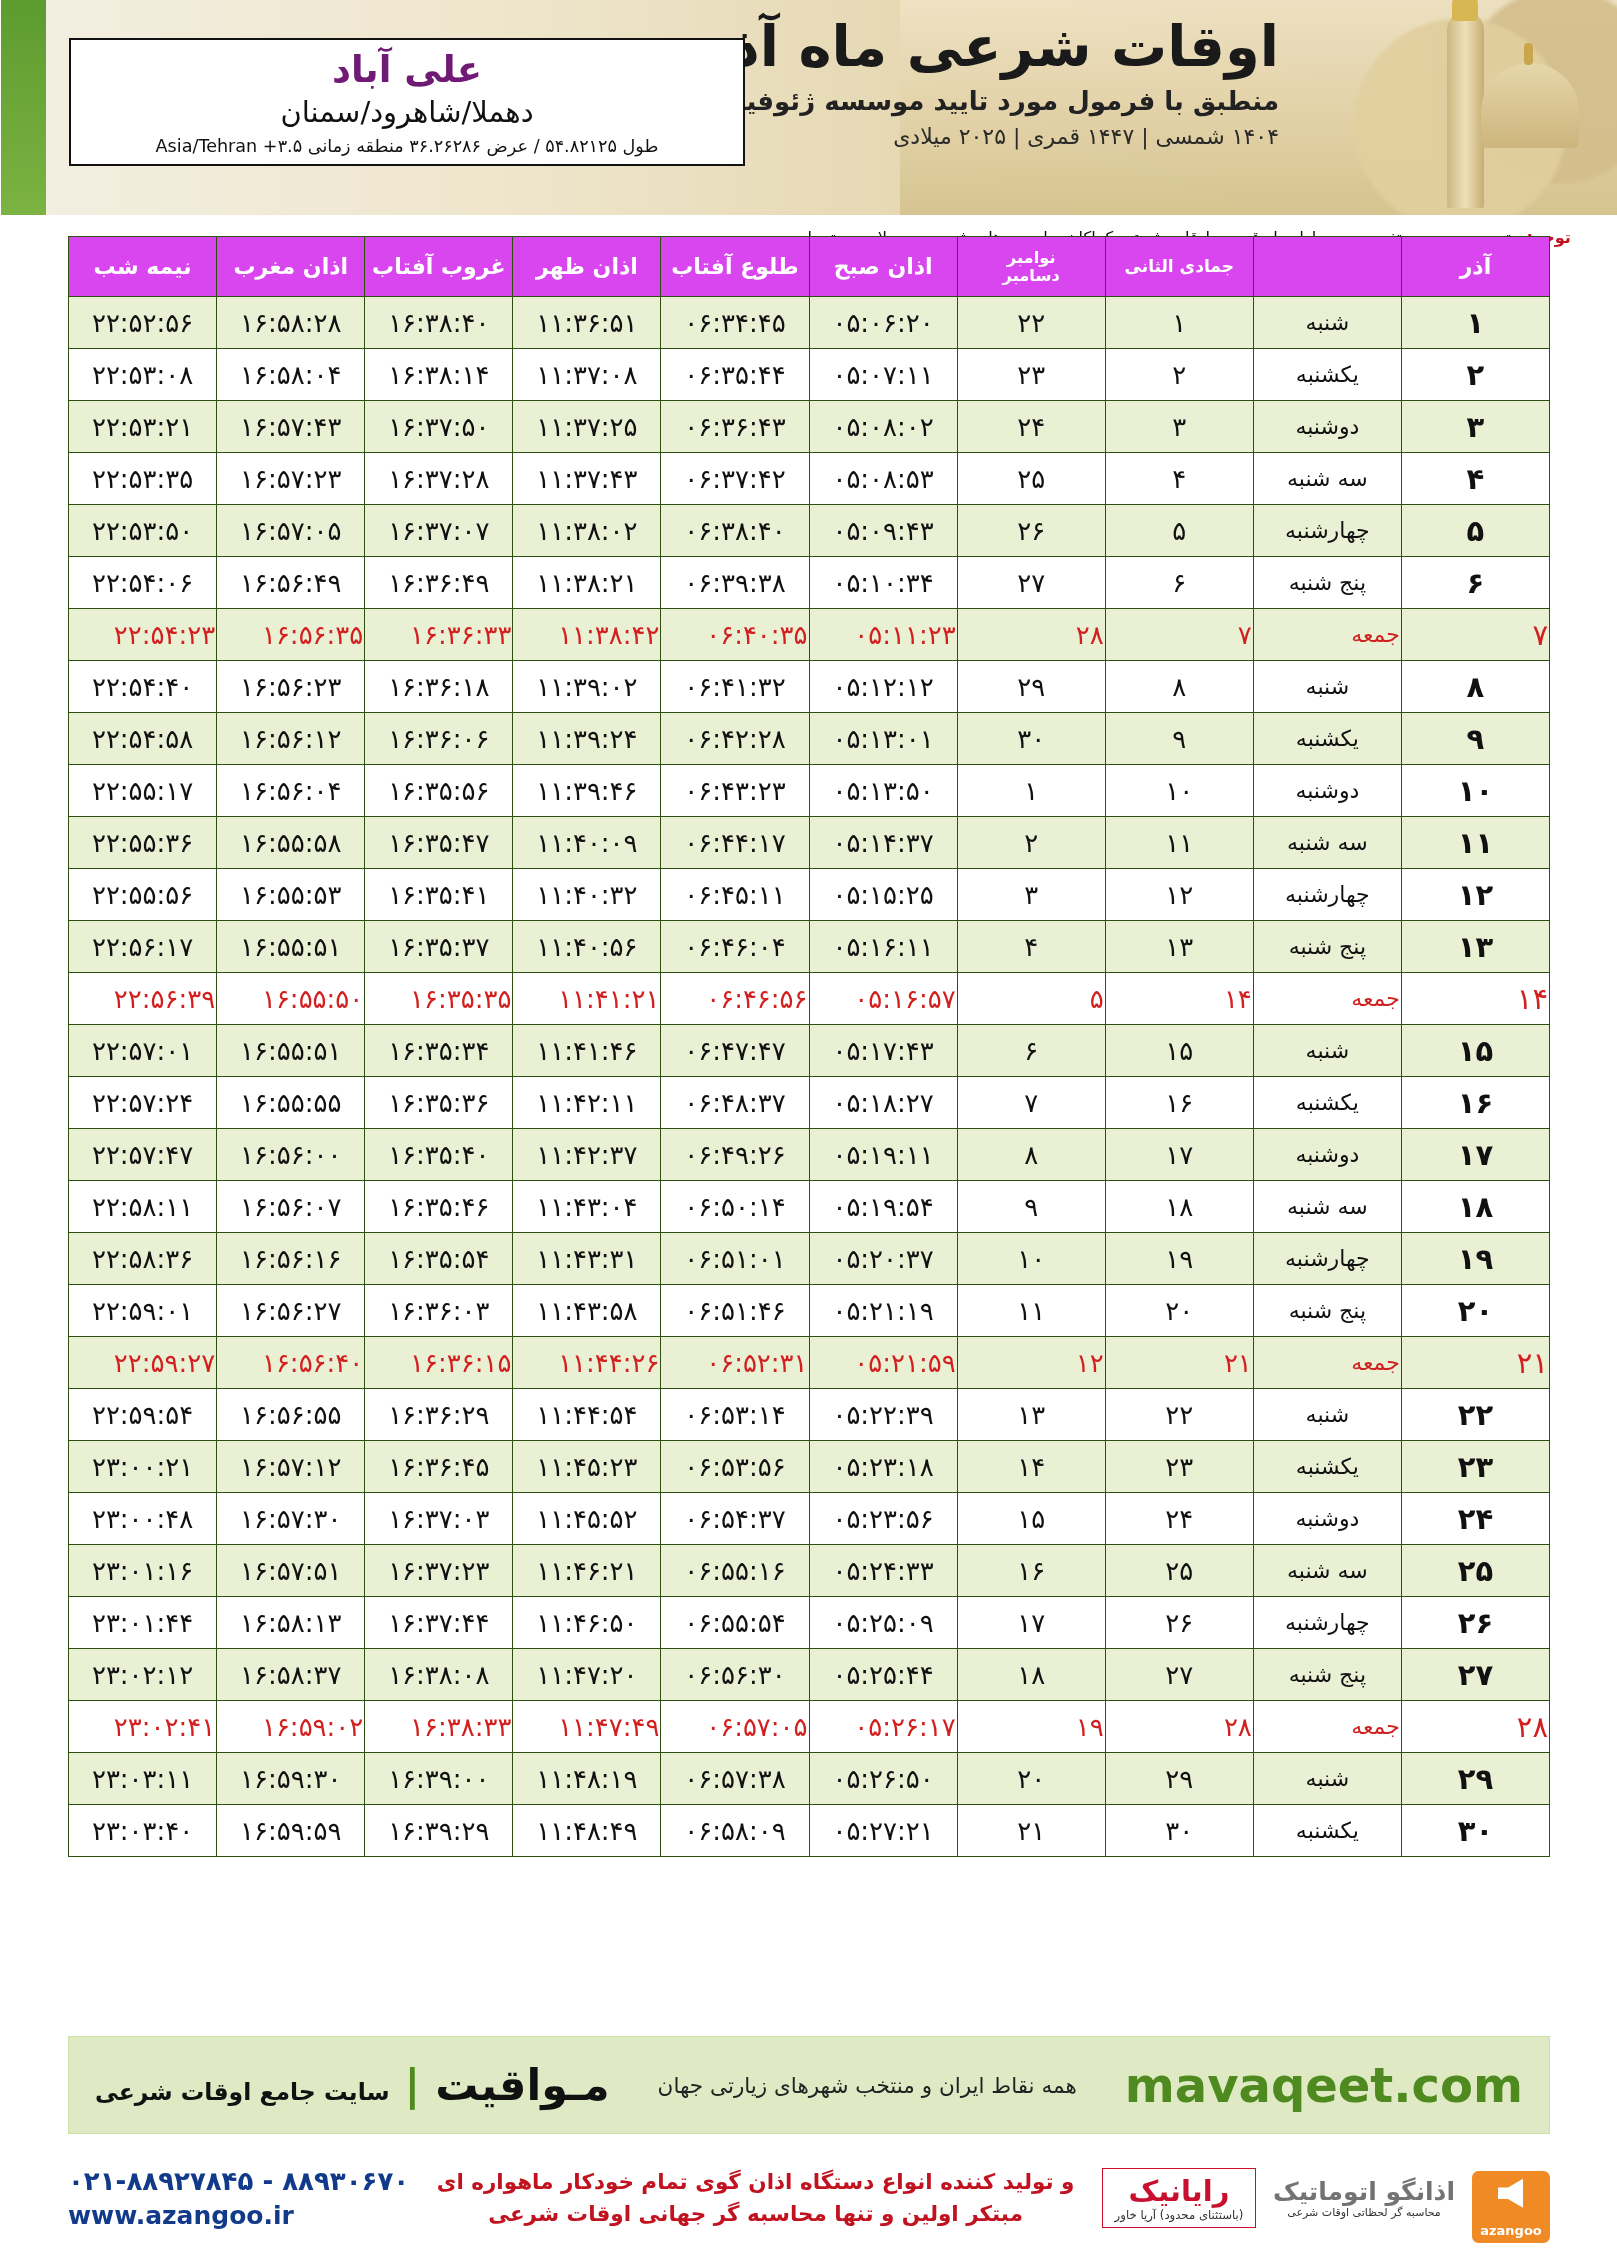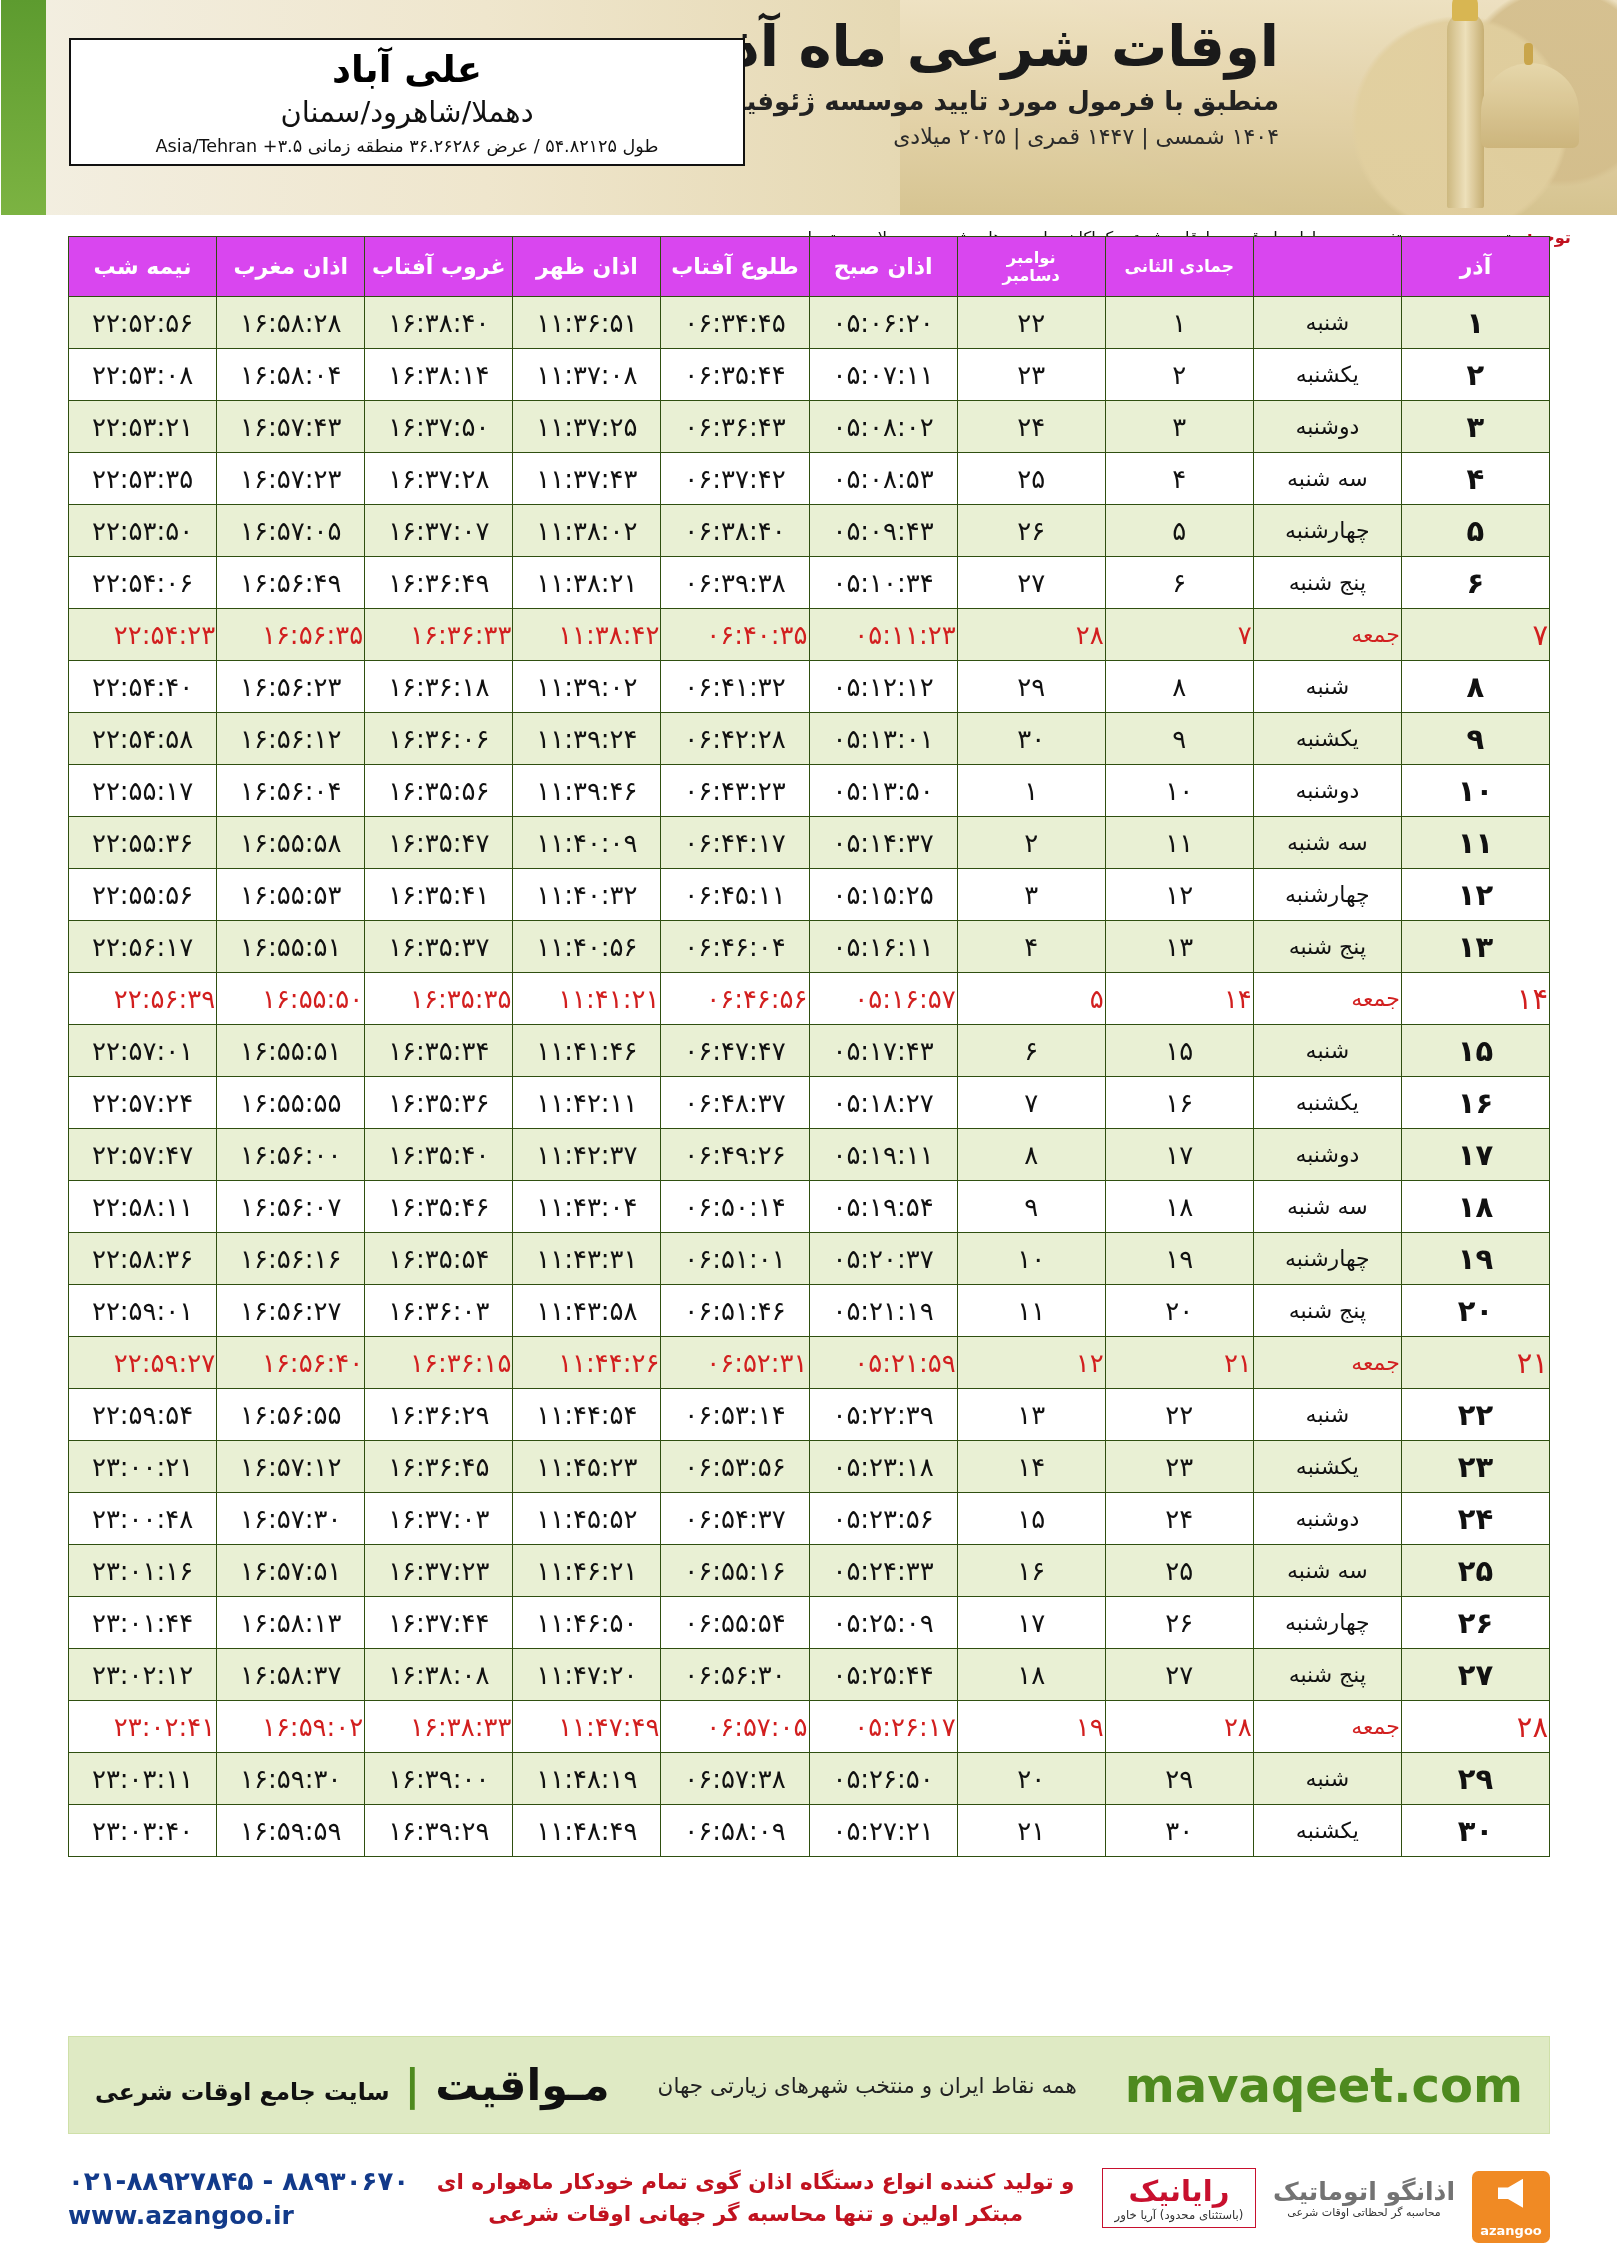--- a/index.html
+++ b/index.html
@@ -58,21 +58,21 @@
   }
   .title-dates{
     font-size:22px;margin-top:7.8px;color:#2a2a2a;direction:rtl;
   }
 
   
   .citybox{
     position:absolute;top:38px;left:69px;width:672px;height:124px;
     border:2px solid #111;background:#fff;text-align:center;
   }
-  .city-name{font-size:37px;font-weight:bold;margin-top:7.8px;color:#000000;}
+  .city-name{font-size:37px;font-weight:bold;margin-top:7.8px;color:#701a75;}
   .city-region{font-size:29px;margin-top:3.9px;color:#111;}
   .city-coord{font-size:17.6px;margin-top:7.8px;color:#111;direction:rtl;}
 
   
   .note{
     position:absolute;top:228px;left:0;width:1571px;
     font-size:16.3px;color:#111;direction:rtl;
   }
   .note b{color:#c1121f;font-weight:bold;}
 

